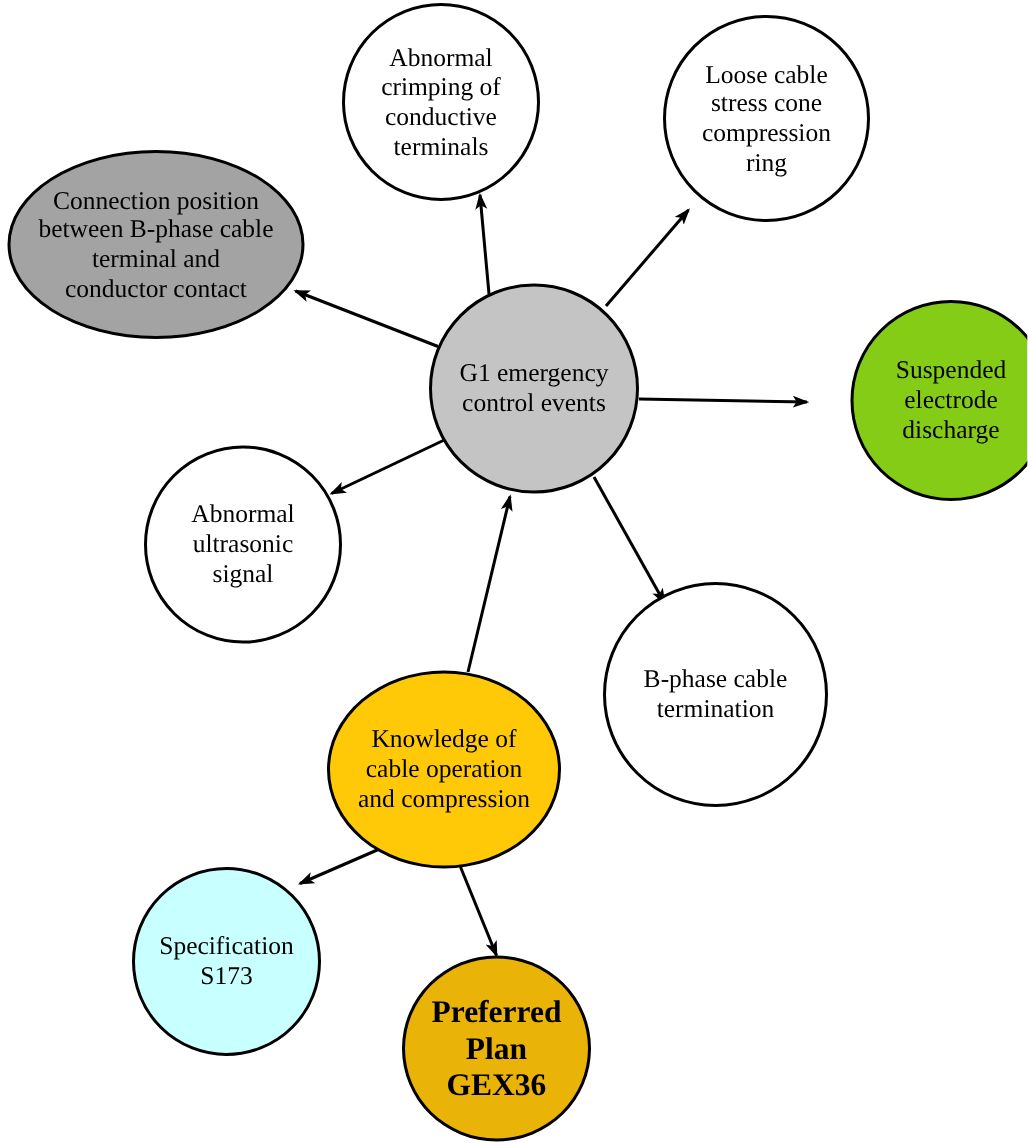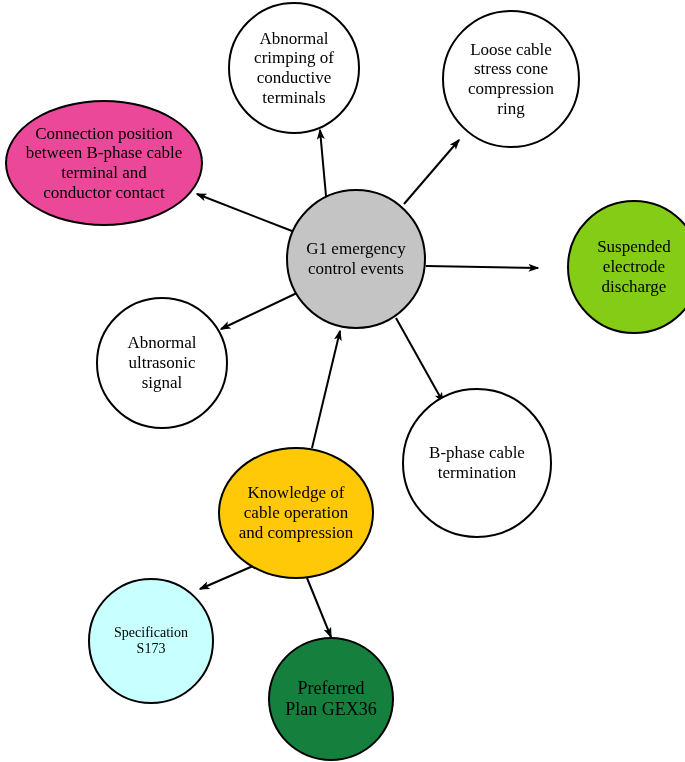--- a/index.html
+++ b/index.html
@@ -78,21 +78,21 @@
 crimping of
 conductive
 terminals</span>
       </div>
       <div class="node" style="left: 442px; top: 10px; width: 138px; height: 138px; background: rgb(255, 255, 255); font-size: 17px; justify-content: center;">
         <span class="node-label">Loose cable
 stress cone
 compression
 ring</span>
       </div>
-      <div class="node" style="left: 5px; top: 100px; width: 198px; height: 126px; background: #ec4899; font-size: 17px;">
+      <div class="node" style="left: 5px; top: 100px; width: 198px; height: 126px; background: #a3a3a3; font-size: 17px;">
         <span class="node-label">Connection position
 between B-phase cable
 terminal and
 conductor contact</span>
       </div>
       <div class="node" style="left: 567px; top: 200px; width: 134px; height: 134px; background: #84cc16; font-size: 17px;">
         <span class="node-label">Suspended
 electrode
 discharge</span>
       </div>
@@ -103,23 +103,23 @@
       </div>
       <div class="node" style="left: 402px; top: 388px; width: 150px; height: 150px; background: rgb(255, 255, 255); font-size: 17px;">
         <span class="node-label">B-phase cable
 termination</span>
       </div>
       <div class="node" style="left: 218px; top: 447px; width: 156px; height: 132px; background: rgb(255, 201, 7); font-size: 17px;">
         <span class="node-label">Knowledge of
 cable operation
 and compression</span>
       </div>
-      <div class="node" style="left: 88px; top: 578px; width: 126px; height: 126px; background: rgb(200, 255, 255); font-size: 14px;">
+      <div class="node" style="left: 88px; top: 578px; width: 126px; height: 126px; background: rgb(200, 255, 255); font-size: 17px;">
         <span class="node-label">Specification
 S173</span>
       </div>
-      <div class="node" style="left: 268px; top: 637px; width: 126px; height: 124px; background: #15803d; font-size: 18px;">
+      <div class="node" style="left: 268px; top: 637px; width: 126px; height: 124px; background: #eab308; font-size: 21px; font-weight: bold;">
         <span class="node-label">Preferred
 Plan GEX36</span>
       </div>
     </div>
 
 </div>
 
 </body></html>

